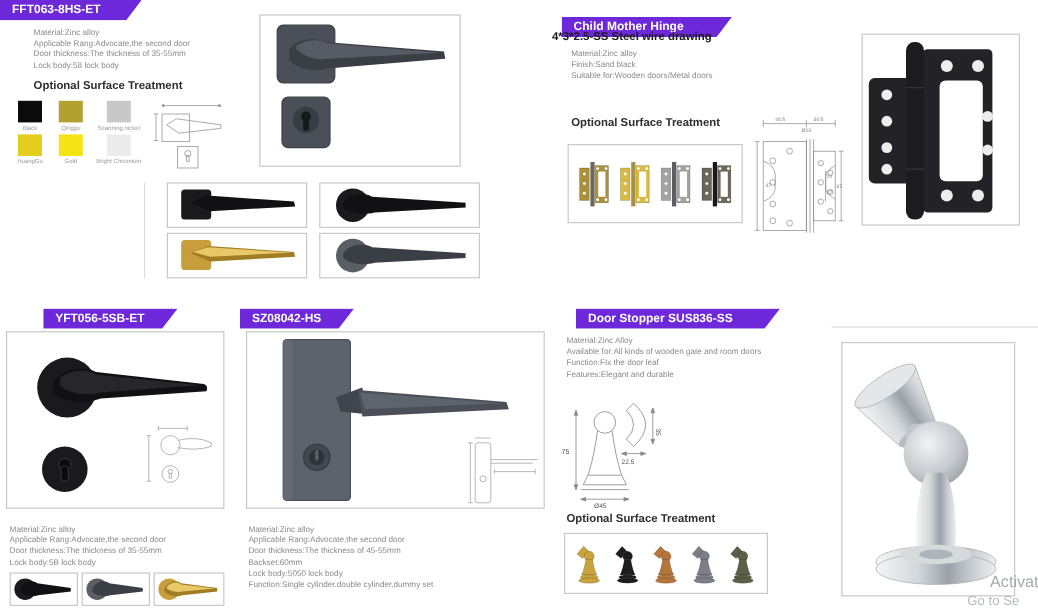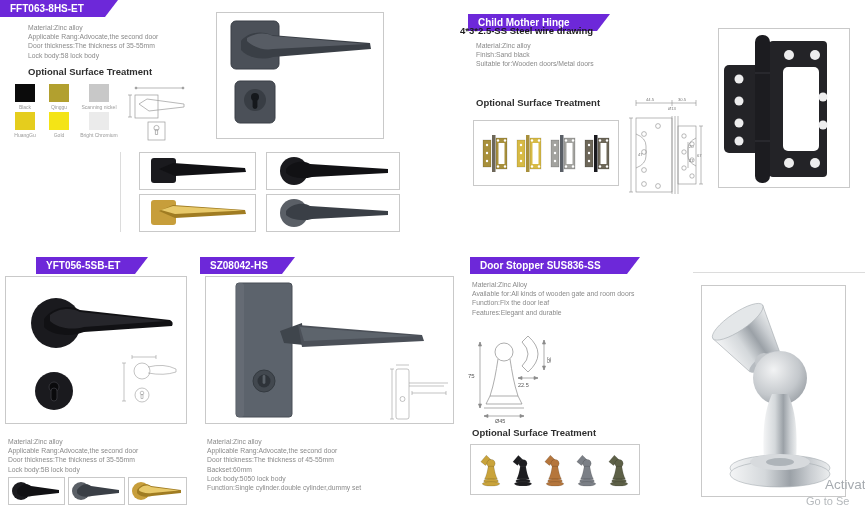--- a/index.html
+++ b/index.html
@@ -348,21 +348,21 @@
 
   <div class="specs" style="left:207px;top:437px;">
     <div class="spec-line">Material:Zinc alloy</div>
     <div class="spec-line">Applicable Rang:Advocate,the second door</div>
     <div class="spec-line">Door thickness:The thickness of 45-55mm</div>
     <div class="spec-line">Backset:60mm</div>
     <div class="spec-line">Lock body:5050 lock body</div>
     <div class="spec-line">Function:Single cylinder.double cylinder,dummy set</div>
   </div>
 
-  <div class="banner" style="left:470px;top:257px;width:170px;">Door Stopper  SUS836-SS</div>
+  <div class="banner" style="left:480px;top:257px;width:170px;">Door Stopper  SUS836-SS</div>
 
   <div class="specs" style="left:472px;top:280px;">
     <div class="spec-line">Material:Zinc Alloy</div>
     <div class="spec-line">Available for:All kinds of wooden gate and room doors</div>
     <div class="spec-line">Function:FIx the door leaf</div>
     <div class="spec-line">Features:Elegant and durable</div>
   </div>
 
   <svg style="position:absolute;left:466px;top:330px;" width="92" height="94" viewBox="0 0 92 94">
     <g stroke="#8a8a8a" stroke-width="0.7" fill="none">

